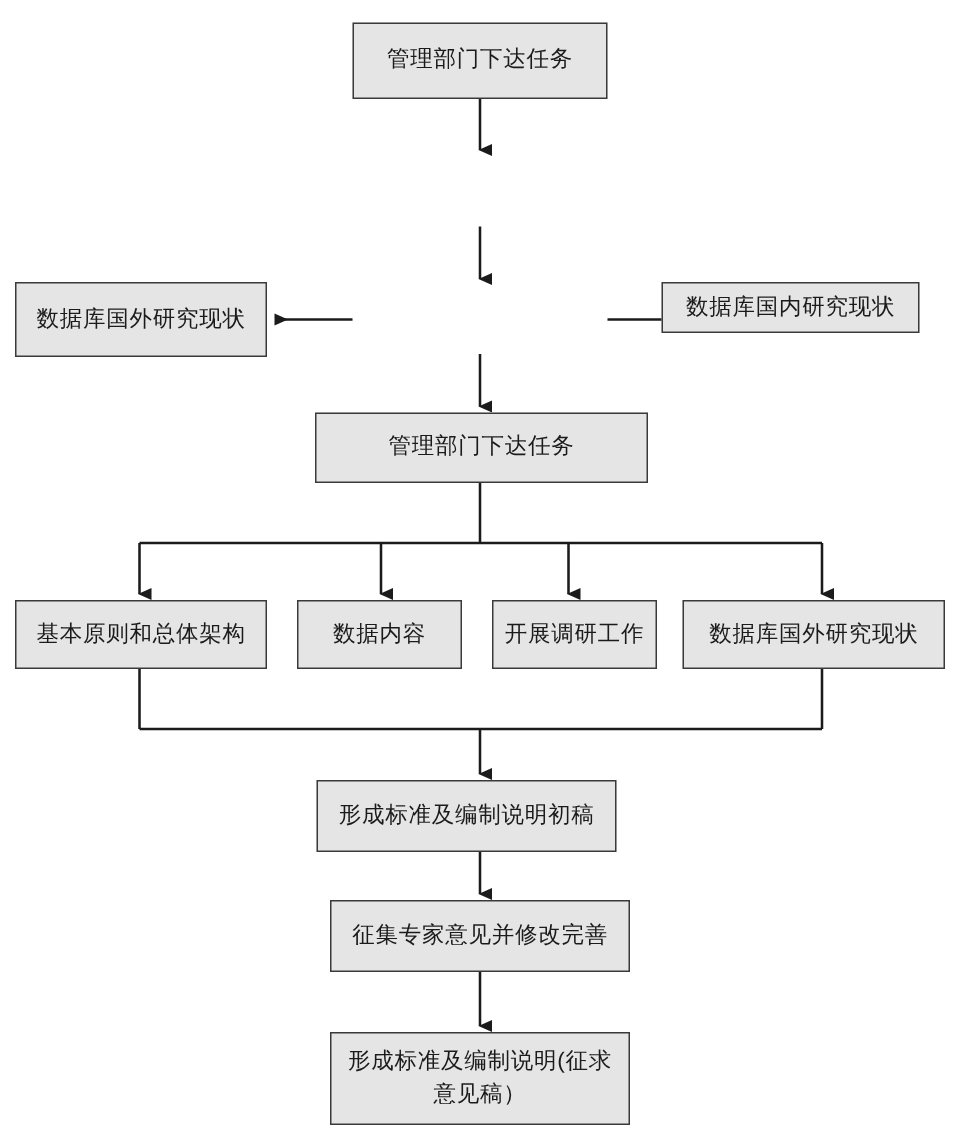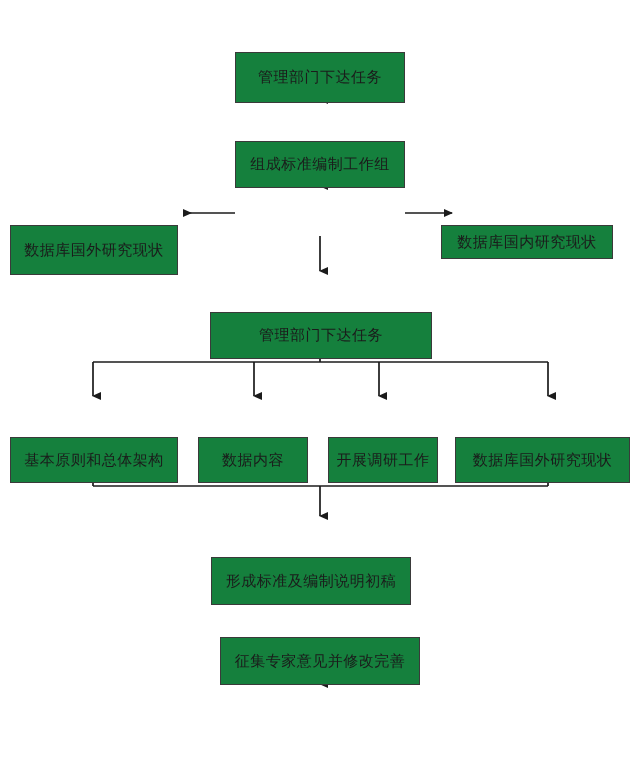--- a/index.html
+++ b/index.html
@@ -22,30 +22,29 @@
     left: 0;
     top: 0;
     width: 640px;
     height: 763px;
     pointer-events: none;
   }
   .node {
     position: absolute;
     box-sizing: border-box;
     border: 1.6px solid #3a3a3a;
-    background: #15803d;
+    background: #e5e5e5;
     display: flex;
     align-items: center;
     text-align: center;
     color: #1b1b1b;
     font-size: 15px;
     line-height: 1.35;
     letter-spacing: 0.5px;
     padding: 0 4px;
-    margin-top: 37px;
   }
   .node .label {
     display: block;
     width: 100%;
     white-space: pre-line;
   }
   .node.two-line {
     line-height: 1.45;
   }
 </style>
@@ -93,23 +92,20 @@
 
       <line x1="320" y1="568" x2="320" y2="596" marker-end="url(#arrow-down)"></line>
 
       <line x1="320" y1="648" x2="320" y2="684" marker-end="url(#arrow-down)"></line>
     </g>
   </svg>
 
   <div class="node" style="left: 235px; top: 15px; width: 170px; height: 51px; border-color: rgb(58, 58, 58); color: rgb(27, 27, 27);">
     <span class="label">管理部门下达任务</span>
   </div>
-  <div class="node" style="left: 235px; top: 104px; width: 170px; height: 47px; border-color: rgb(58, 58, 58); color: rgb(27, 27, 27);">
-    <span class="label">组成标准编制工作组</span>
-  </div>
   <div class="node" style="left: 10px; top: 188px; width: 168px; height: 50px; border-color: rgb(58, 58, 58); color: rgb(27, 27, 27);">
     <span class="label">数据库国外研究现状</span>
   </div>
   <div class="node" style="left: 441px; top: 188px; width: 172px; height: 34px; border-color: rgb(58, 58, 58); color: rgb(27, 27, 27);">
     <span class="label">数据库国内研究现状</span>
   </div>
   <div class="node" style="left: 210px; top: 275px; width: 222px; height: 47px; border-color: rgb(58, 58, 58); color: rgb(27, 27, 27);">
     <span class="label">管理部门下达任务</span>
   </div>
   <div class="node" style="left: 10px; top: 400px; width: 168px; height: 46px; border-color: rgb(58, 58, 58); color: rgb(27, 27, 27);">
@@ -123,14 +119,18 @@
   </div>
   <div class="node" style="left: 455px; top: 400px; width: 175px; height: 46px; border-color: rgb(58, 58, 58); color: rgb(27, 27, 27);">
     <span class="label">数据库国外研究现状</span>
   </div>
   <div class="node" style="left: 211px; top: 520px; width: 200px; height: 48px; border-color: rgb(58, 58, 58); color: rgb(27, 27, 27);">
     <span class="label">形成标准及编制说明初稿</span>
   </div>
   <div class="node" style="left: 220px; top: 600px; width: 200px; height: 48px; border-color: rgb(58, 58, 58); color: rgb(27, 27, 27);">
     <span class="label">征集专家意见并修改完善</span>
   </div>
+  <div class="node two-line" style="left: 220px; top: 688px; width: 200px; height: 62px; border-color: rgb(58, 58, 58); color: rgb(27, 27, 27);">
+    <span class="label">形成标准及编制说明(征求
+意见稿）</span>
+  </div>
 
 </div>
 
 </body></html>

